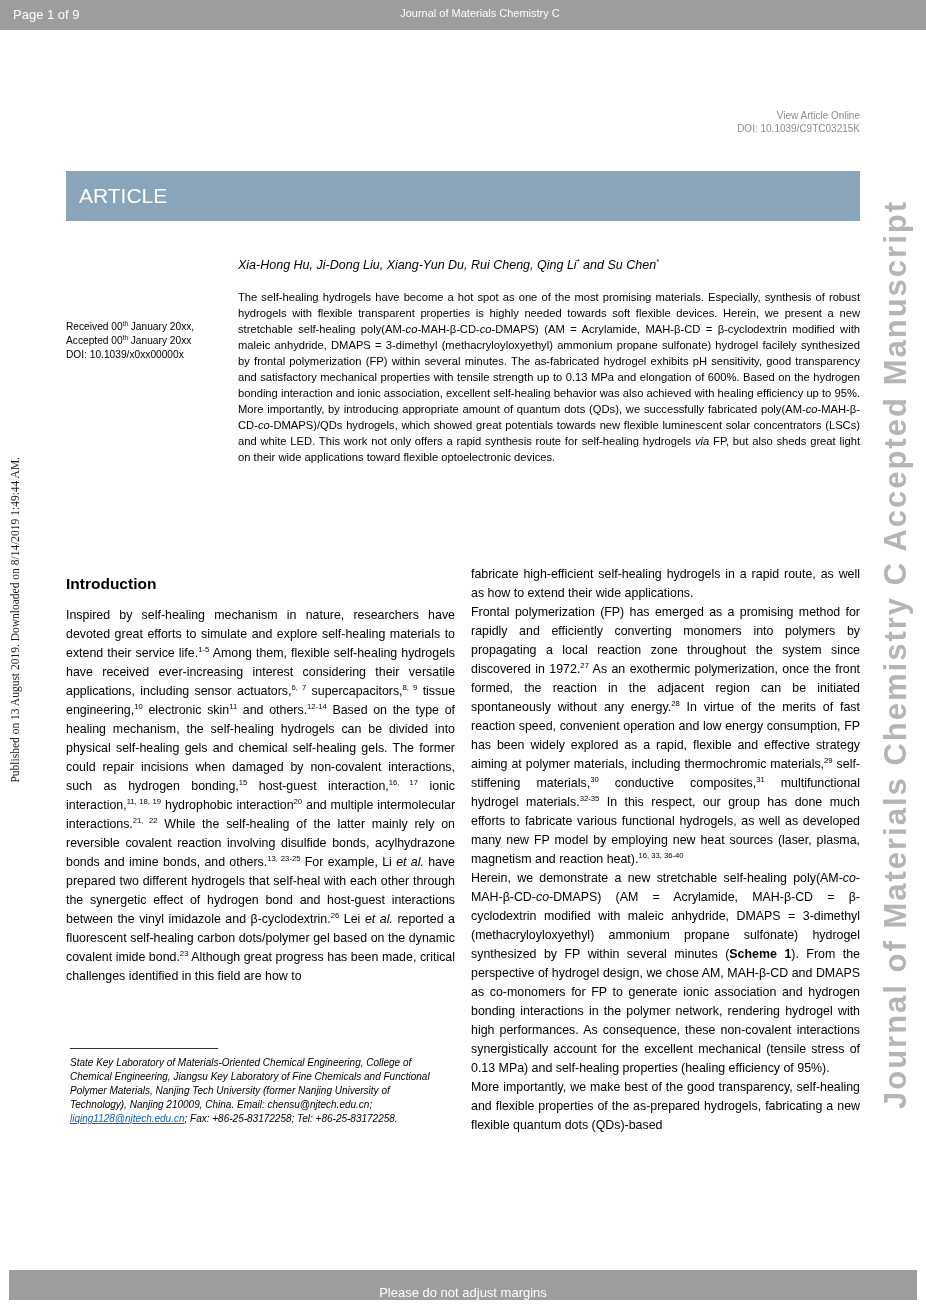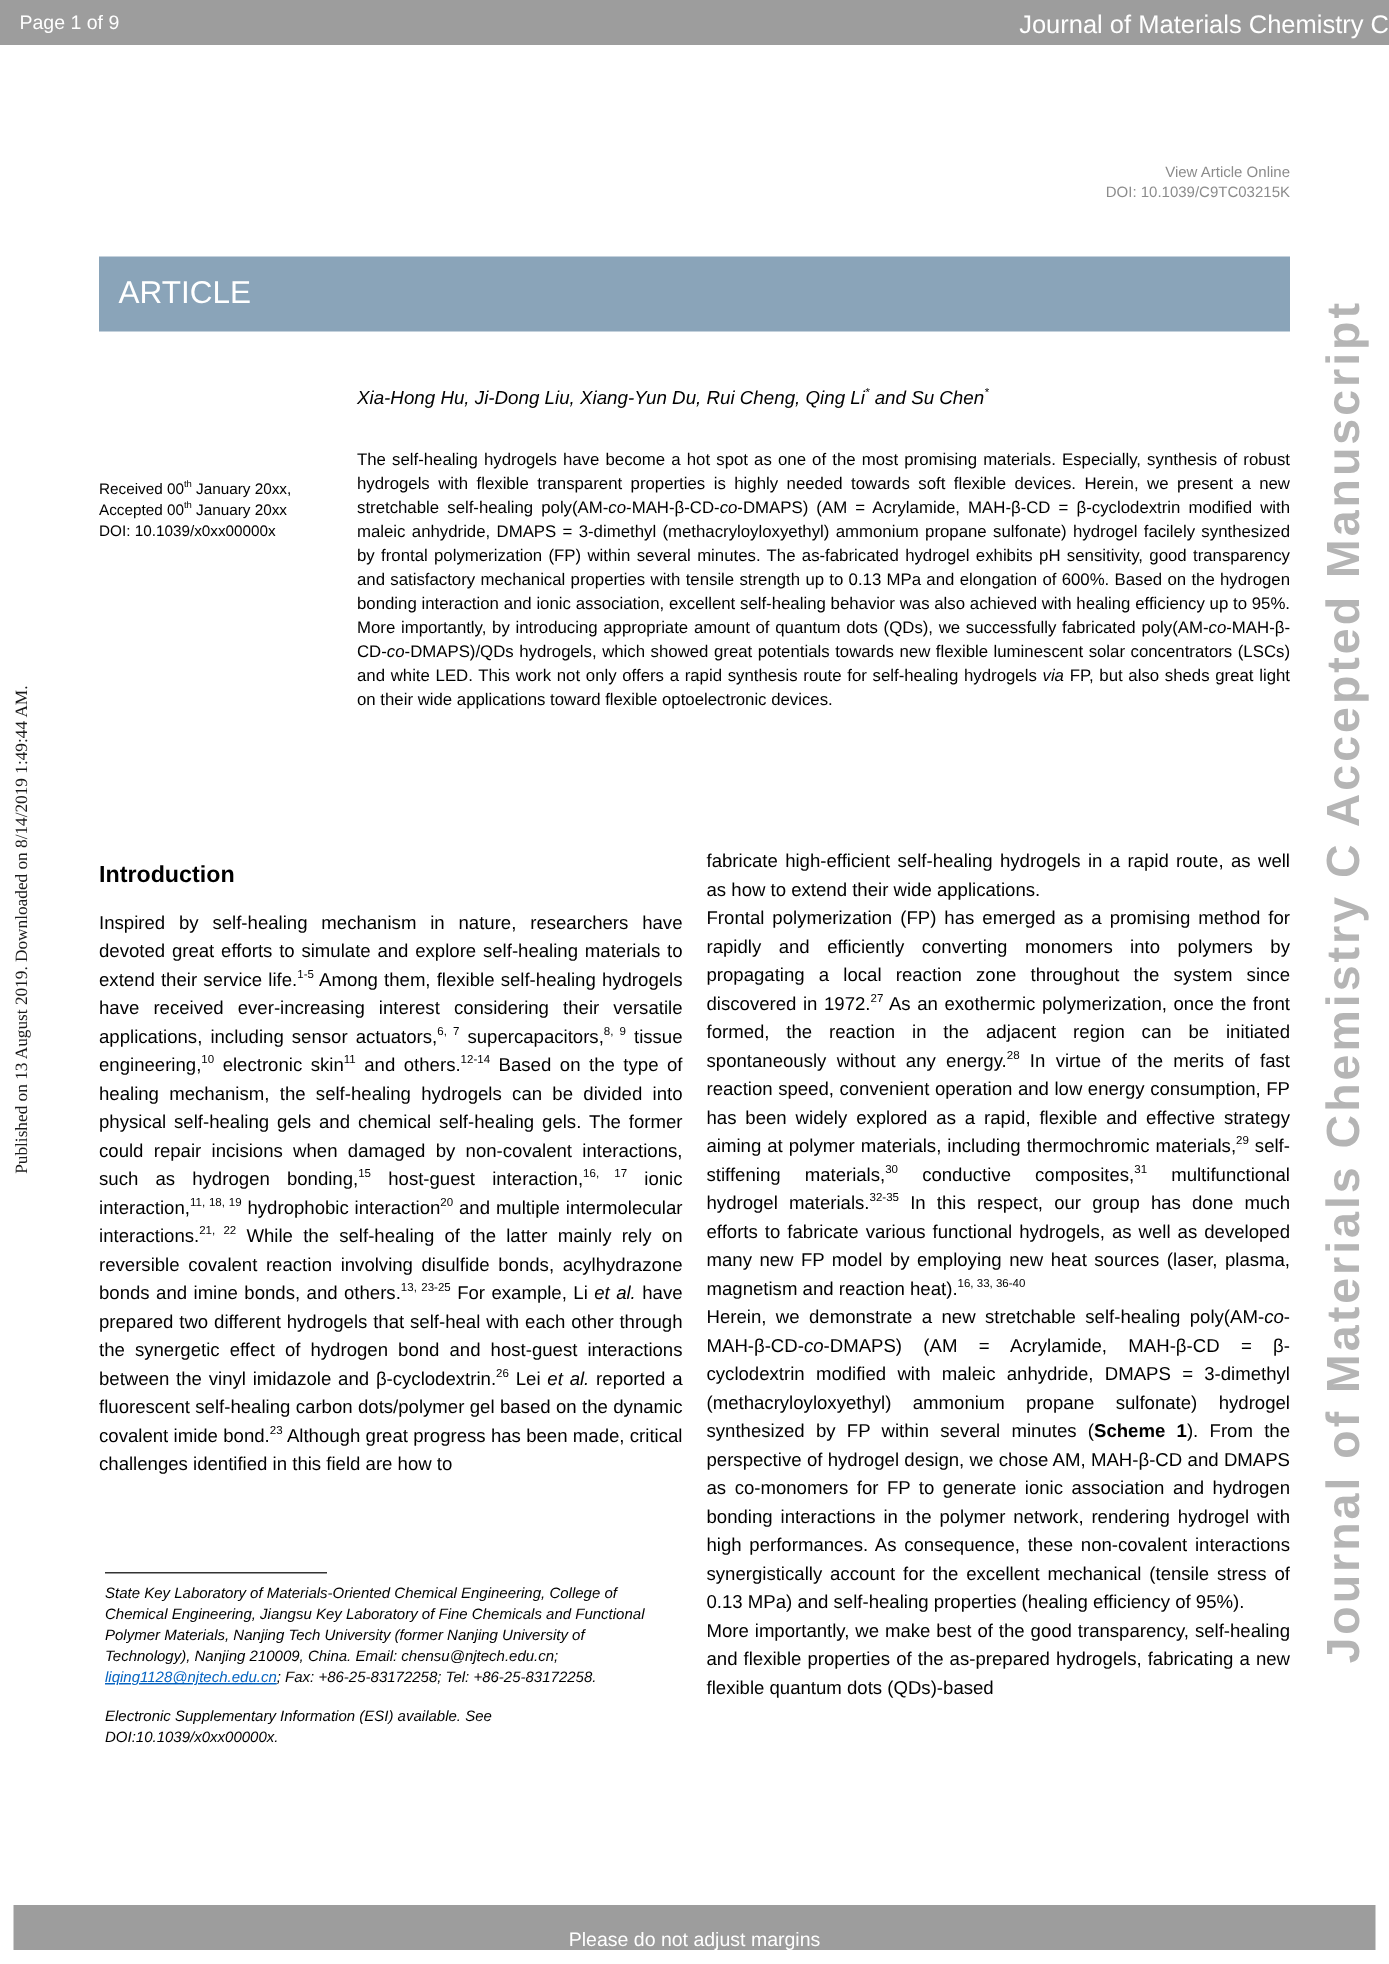--- a/index.html
+++ b/index.html
@@ -12,21 +12,21 @@
   sup { font-size:0.62em; line-height:0; vertical-align:super; }
   em { font-style:italic; }
   a { cursor:pointer; }
   .blue-link { color:var(--link-blue,#0563c1); text-decoration:underline; }
 
   .topbar {
     position:absolute; top:0; left:0; width:100%; height:30px;
     background:var(--bar-gray,#9d9d9d);
   }
   .topbar .left { position:absolute; left:13px; top:7px; color:#fff; font-size:13px; }
-  .topbar .mid { position:absolute; left:0; right:0; top:7px; text-align:right; color:#fff; font-size:17px;margin-left:34px; }
+  .topbar .mid { position:absolute; left:0; right:0; top:7px; text-align:center; color:#fff; font-size:11px;margin-left:34px; }
 
   .bottombar {
     position:absolute; left:9px; right:9px; bottom:9px; height:30px;
     background:var(--bar-gray,#9d9d9d); color:#fff; font-size:13px;
     display:flex; align-items:flex-end; justify-content:center;
   }
 
   .wm { position:absolute; top:0; height:100%; display:flex; align-items:center; justify-content:center; }
   .wm span { writing-mode:vertical-rl; transform:rotate(180deg); white-space:nowrap; }
   .wm-left { left:0; width:30px; padding-bottom:70px;
@@ -45,21 +45,21 @@
     background:var(--banner-blue,#8aa4b9); color:#fff; font-size:21px;
     display:flex; align-items:center; padding-left:13px;
   }
 
   .meta { position:absolute; left:66px; top:320px; width:164px; font-size:10.2px; line-height:14px; }
   .meta .doi-line { }
 
   .headblock { position:absolute; left:238px; top:243px; width:622px; }
   .title { font-size:19px; font-weight:bold; line-height:27.5px; }
   .authors { font-style:italic; font-size:12.5px; margin-top:15px; }
-  .abstract { margin-top:27px; font-size:11.2px; line-height:16px; text-align:justify; }
+  .abstract { margin-top:17px; font-size:11.2px; line-height:16px; text-align:justify; }
 
   .col { position:absolute; width:389px; font-size:12.4px; line-height:19px; text-align:justify; }
   .col-left { left:66px; top:574px; }
   .col-right { left:471px; top:565px; }
   .sec-heading { font-size:15.5px; font-weight:bold; line-height:20px; margin-bottom:12px; text-align:left; }
   .col p { margin:0; }
 
   .footnote { position:absolute; left:70px; top:1048px; width:376px;
     font-style:italic; font-size:10px; line-height:14px; }
   .fn-rule { width:148px; border-top:1px solid #333; margin-bottom:7px; }
@@ -109,18 +109,17 @@
 <div class="col col-right">
   <p>fabricate high-efficient self-healing hydrogels in a rapid route, as well as how to extend their wide applications.</p>
   <p>Frontal polymerization (FP) has emerged as a promising method for rapidly and efficiently converting monomers into polymers by propagating a local reaction zone throughout the system since discovered in 1972.<sup>27</sup> As an exothermic polymerization, once the front formed, the reaction in the adjacent region can be initiated spontaneously without any energy.<sup>28</sup> In virtue of the merits of fast reaction speed, convenient operation and low energy consumption, FP has been widely explored as a rapid, flexible and effective strategy aiming at polymer materials, including thermochromic materials,<sup>29</sup> self-stiffening materials,<sup>30</sup> conductive composites,<sup>31</sup> multifunctional hydrogel materials.<sup>32-35</sup> In this respect, our group has done much efforts to fabricate various functional hydrogels, as well as developed many new FP model by employing new heat sources (laser, plasma, magnetism and reaction heat).<sup>16, 33, 36-40</sup></p>
   <p>Herein, we demonstrate a new stretchable self-healing poly(AM-<em>co</em>-MAH-β-CD-<em>co</em>-DMAPS) (AM = Acrylamide, MAH-β-CD = β-cyclodextrin modified with maleic anhydride, DMAPS = 3-dimethyl (methacryloyloxyethyl) ammonium propane sulfonate) hydrogel synthesized by FP within several minutes (<strong>Scheme 1</strong>). From the perspective of hydrogel design, we chose AM, MAH-β-CD and DMAPS as co-monomers for FP to generate ionic association and hydrogen bonding interactions in the polymer network, rendering hydrogel with high performances. As consequence, these non-covalent interactions synergistically account for the excellent mechanical (tensile stress of 0.13 MPa) and self-healing properties (healing efficiency of 95%).</p>
   <p>More importantly, we make best of the good transparency, self-healing and flexible properties of the as-prepared hydrogels, fabricating a new flexible quantum dots (QDs)-based</p>
 </div>
 
 <div class="footnote">
   <div class="fn-rule"></div>
   <p>State Key Laboratory of Materials-Oriented Chemical Engineering, College of Chemical Engineering, Jiangsu Key Laboratory of Fine Chemicals and Functional Polymer Materials, Nanjing Tech University (former Nanjing University of Technology), Nanjing 210009, China. Email: chensu@njtech.edu.cn; <a class="blue-link">liqing1128@njtech.edu.cn</a>; Fax: +86-25-83172258; Tel: +86-25-83172258.</p>
-  <p>Electronic Supplementary Information (ESI) available. See DOI:10.1039/x0xx00000x.</p>
 </div>
 
 <div class="bottombar">
   <span>Please do not adjust margins</span>
 </div>
 
 </body></html>

